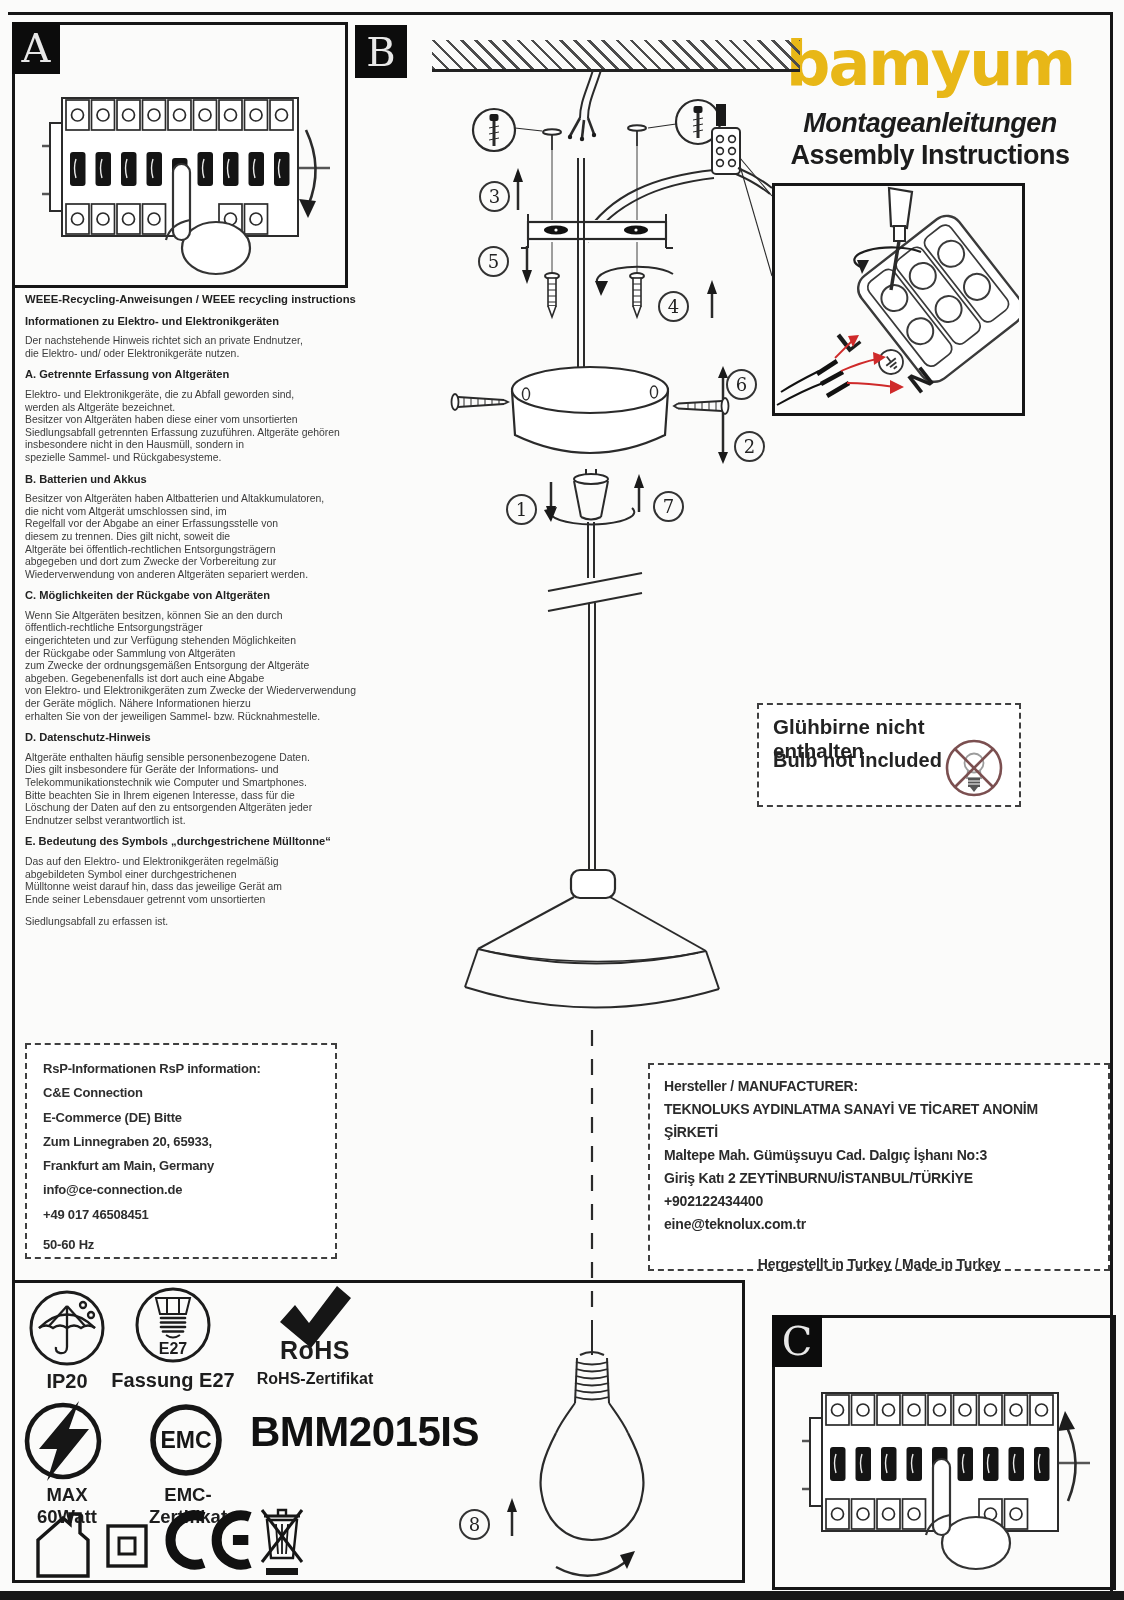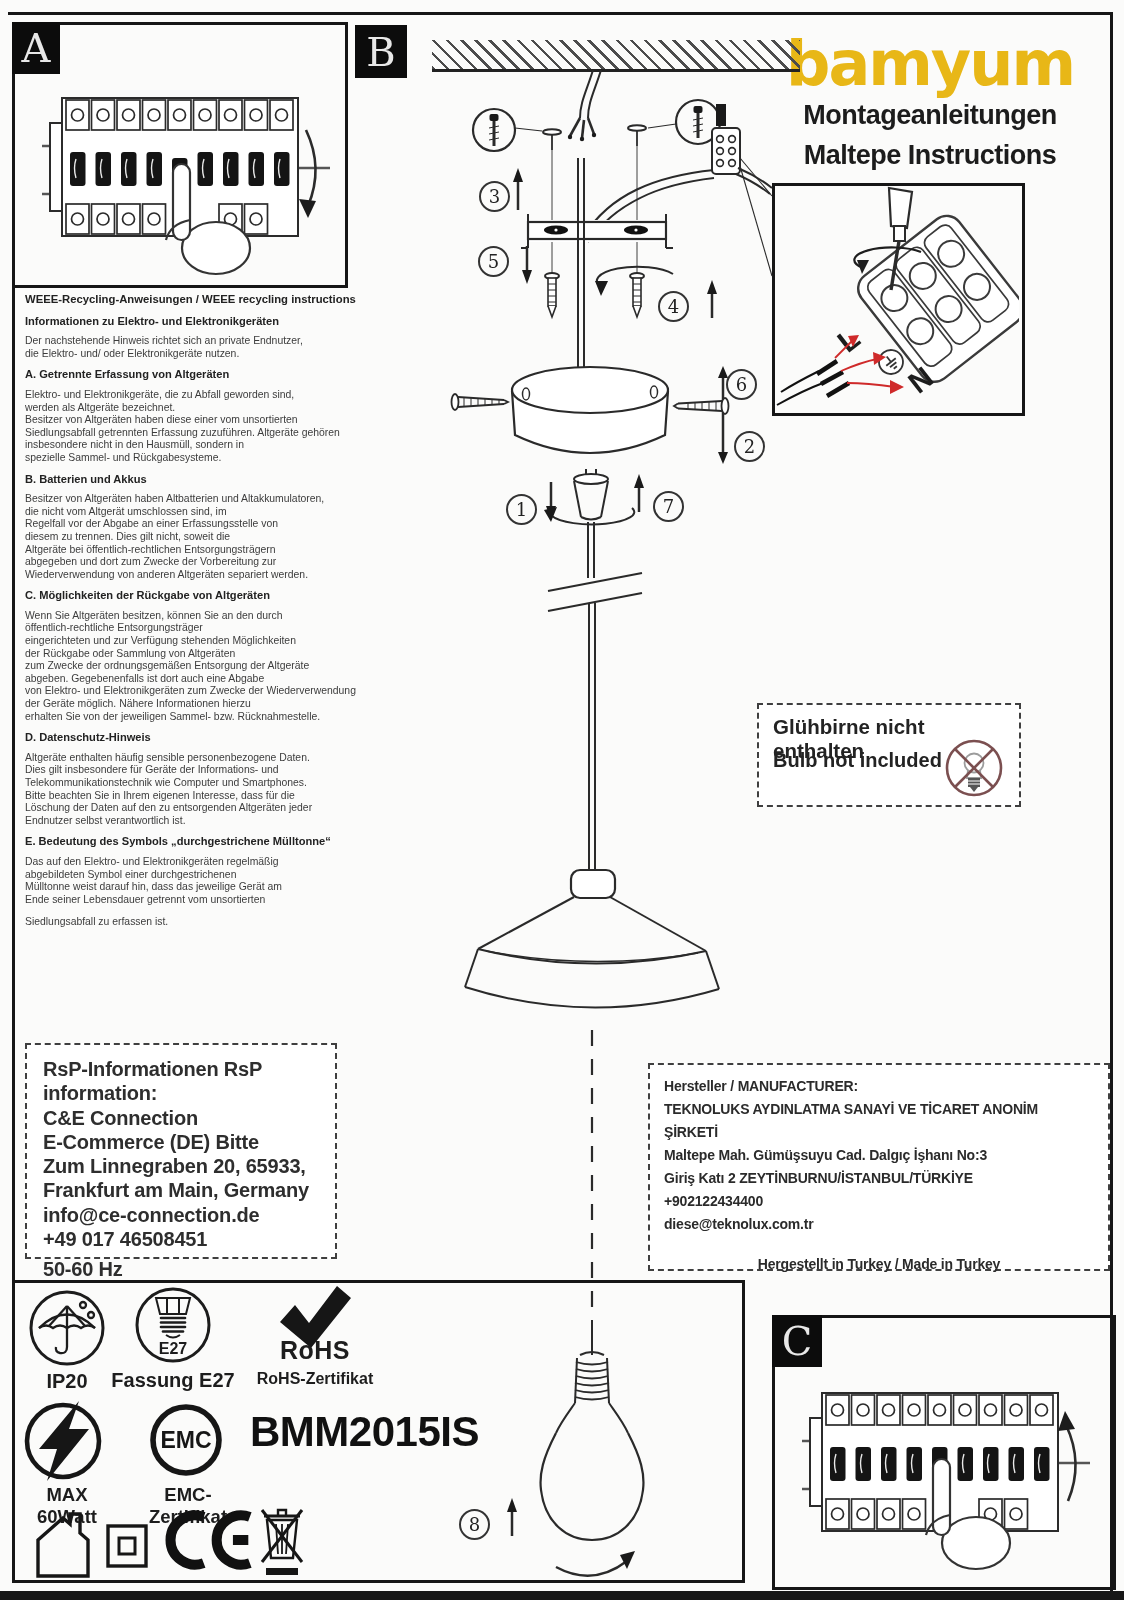--- a/index.html
+++ b/index.html
@@ -11,21 +11,21 @@
   .blabel{background:#0c0c0c;color:#e8e8e8;display:flex;align-items:center;justify-content:center;
           font-family:"DejaVu Serif",serif;font-size:40px;font-weight:400;}
   .hatch{background:repeating-linear-gradient(45deg,#4c4c4c 0 2.5px,transparent 2.5px 10px);
          border-bottom:3px solid #222;}
   .step{width:27px;height:27px;border:2px solid #333;border-radius:50%;display:flex;align-items:center;
         justify-content:center;font-family:"DejaVu Serif",serif;font-size:18px;color:#222;}
   .weee{font-size:10.4px;line-height:12.6px;color:#3c3c3c;letter-spacing:0;}
   .weee .wt{font-weight:700;font-size:11.3px;color:#222;margin:0 0 9px 0;}
   .weee .wh{font-weight:700;font-size:11.1px;color:#222;margin:8px 0;}
   .weee p{margin:0;white-space:pre-line;}
-  .rsp{padding:12px 16px;font-size:20px;line-height:24.3px;font-weight:700;color:#2e2e2e;letter-spacing:-0.2px;}
+  .rsp{padding:12px 16px;font-size:13px;line-height:24.3px;font-weight:700;color:#2e2e2e;letter-spacing:-0.2px;}
   .rsp div:last-child{margin-top:6px;}
   .mfg{padding:10px 14px;font-size:14px;line-height:23px;font-weight:700;color:#2b2b2b;letter-spacing:-0.2px;}
   .mfg .madein{margin-top:17px;text-align:center;}
   .iclabel{font-weight:700;color:#1d1d1d;text-align:center;}
   .logo{font-weight:800;font-size:62px;letter-spacing:-2px;line-height:64px;text-align:center;
         font-family:"DejaVu Sans",sans-serif;}
   .logosub{font-weight:600;font-size:27px;letter-spacing:-0.5px;color:#1c1c1c;text-align:center;}
   .bulbnote{font-weight:700;font-size:20px;color:#232323;}
   svg{display:block;}
 </style>
@@ -121,22 +121,22 @@
     </g>
   </svg>
 
   <div class="abs blabel" style="left:355px;top:25px;width:52px;height:53px;">
     <span>B</span>
   </div>
 
   <div class="abs logo" style="left:760px;top:32px;width:340px;color:#e8b717;">
     <span>bamyum</span>
   </div>
-  <div class="abs logosub" style="left:760px;top:100px;width:340px;">Montageanleitungen</div>
-  <div class="abs logosub" style="left:760px;top:140px;width:340px;">Maltepe Instructions</div>
+  <div class="abs logosub" style="left:760px;top:108px;width:340px;font-style:italic;">Montageanleitungen</div>
+  <div class="abs logosub" style="left:760px;top:140px;width:340px;">Assembly Instructions</div>
 
   <div class="abs hatch" style="left:432px;top:40px;width:368px;height:29px;"></div>
 
   <div class="abs weee" style="left:25px;top:293px;width:414px;">
     <div class="wt">WEEE-Recycling-Anweisungen / WEEE recycling instructions</div>
     <div class="wh">Informationen zu Elektro- und Elektronikgeräten</div>
     <p>Der nachstehende Hinweis richtet sich an private Endnutzer,
  die Elektro- und/ oder Elektronikgeräte nutzen.</p>
     <div class="wh">A. Getrennte Erfassung von Altgeräten</div>
     <p>Elektro- und Elektronikgeräte, die zu Abfall geworden sind,
@@ -259,21 +259,21 @@
     <div>+49 017 46508451</div>
     <div>50-60 Hz</div>
   </div>
 
   <div class="abs dash mfg" style="left:648px;top:1063px;width:430px;height:184px;">
     <div>Hersteller / MANUFACTURER:</div>
     <div>TEKNOLUKS AYDINLATMA SANAYİ VE TİCARET ANONİM ŞİRKETİ</div>
     <div>Maltepe Mah. Gümüşsuyu Cad. Dalgıç İşhanı No:3</div>
     <div>Giriş Katı 2 ZEYTİNBURNU/İSTANBUL/TÜRKİYE</div>
     <div>+902122434400</div>
-    <div>diese@teknolux.com.tr</div>
+    <div>eine@teknolux.com.tr</div>
     <div class="madein">Hergestellt in Turkey / Made in Turkey</div>
   </div>
 
   <div class="abs box" style="left:12px;top:1280px;width:727px;height:297px;"></div>
 
   <svg class="abs" style="left:27px;top:1288px;" width="80" height="80" viewBox="0 0 80 80">
     <circle cx="40" cy="40" r="36" fill="none" stroke="#1c1c1c" stroke-width="3"></circle>
     <g fill="none" stroke="#1c1c1c" stroke-width="2.3">
       <path d="M12,40 Q40,13 68,40"></path>
       <path d="M12,40 Q19,35 26,40 Q33,35 40,40 Q47,35 54,40 Q61,35 68,40"></path>

